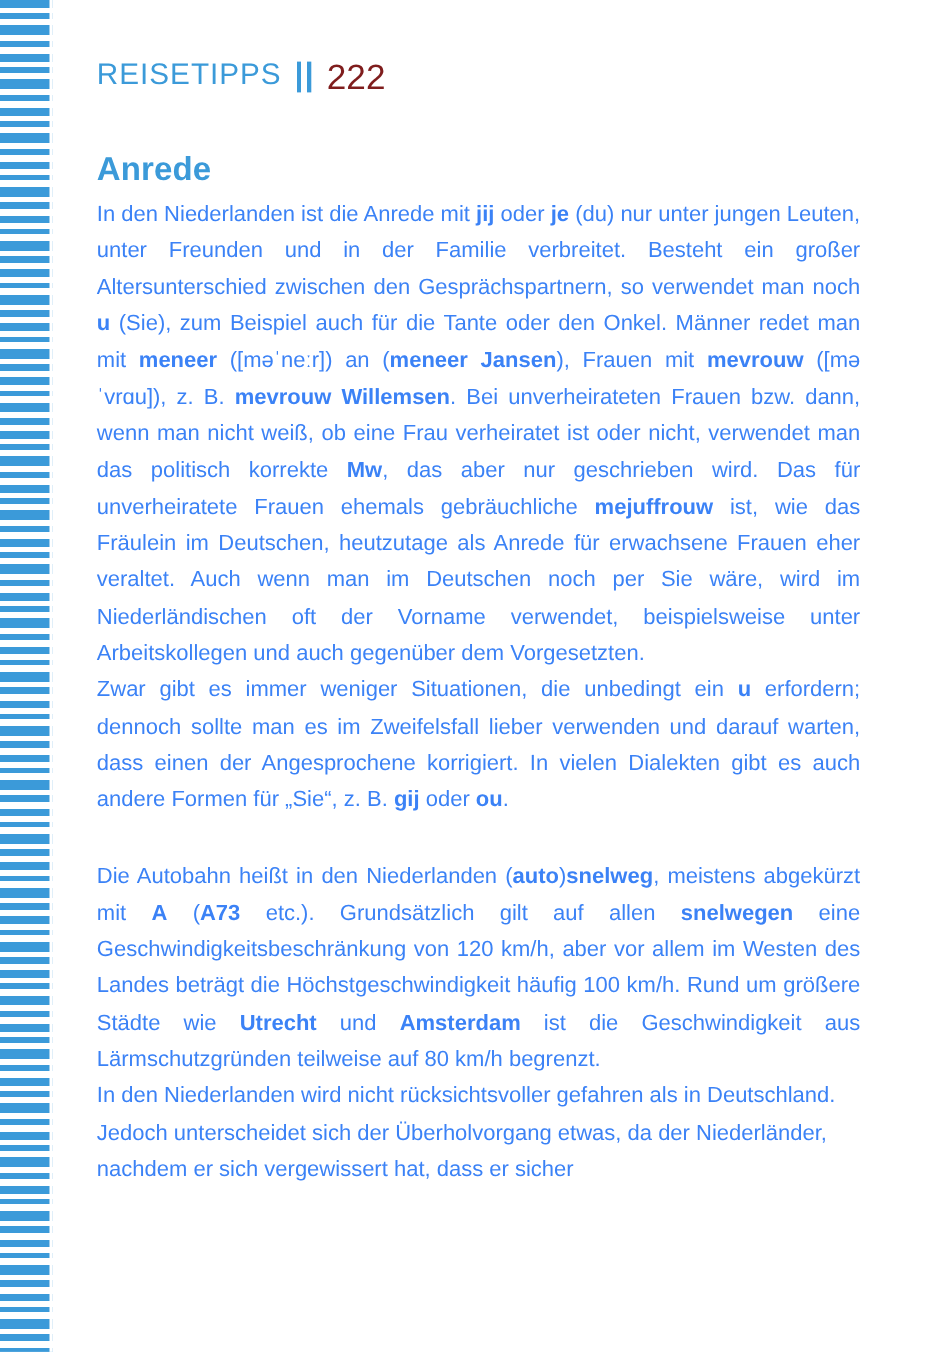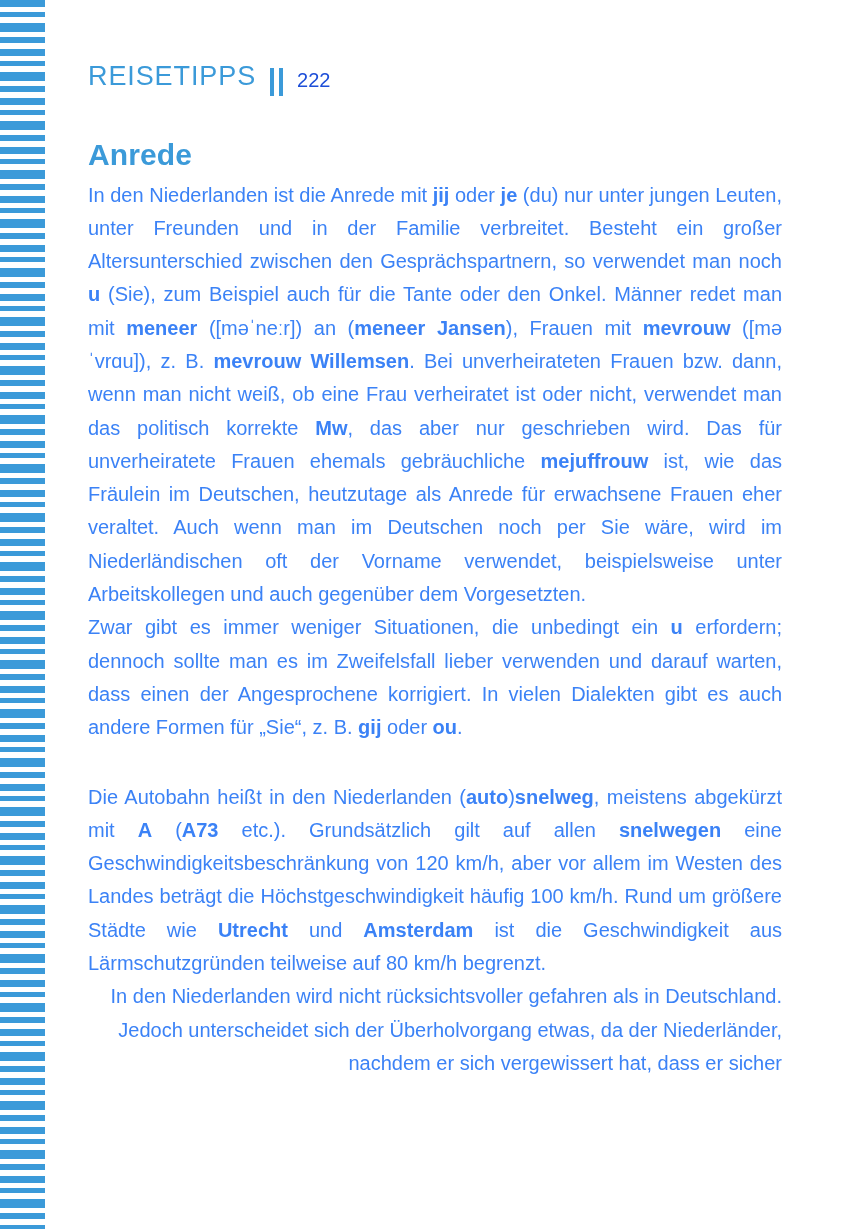--- a/index.html
+++ b/index.html
@@ -52,21 +52,21 @@
     width: 700px;
     height: 1229px;
   }
 
   
   #running-head {
     position: absolute;
     top: 52px;
     left: 0;
     display: flex;
-    align-items: flex-end;
+    align-items: flex-start;
     height: 40px;
   }
   .rh-section {
     font-size: 27px;
     letter-spacing: 0.9px;
     color: #3b9ad9;
     font-weight: 400;
   }
   .rh-rule {
     display: inline-block;
@@ -76,22 +76,22 @@
     position: relative;
     top: 4px;
     background-image: linear-gradient(
       to right,
       #3b9ad9 0px, #3b9ad9 4px,
       #ffffff 4px, #ffffff 9px,
       #3b9ad9 9px, #3b9ad9 13px
     );
   }
   .rh-page {
-    font-size: 20px;
-    color: #1d4ed8;
+    font-size: 32px;
+    color: #7f1d1d;
     font-weight: 400;
   }
 
   
   #content {
     position: absolute;
     top: 138px;
     left: 0;
     width: 694px;
   }
@@ -110,21 +110,21 @@
   p.body-para {
     margin: 0;
     font-size: 20px;
     line-height: 33.3px;
     text-align: justify;
     text-justify: inter-word;
     hyphens: manual;
     color: #3b82f6;
   }
   p.body-para.last-ragged {
-    text-align: right;
+    text-align: left;
   }
   p.body-para + p.body-para {
     margin-top: 0;
   }
   b, strong { font-weight: bold; }
 </style>
 </head>
 <body>
 
 <div id="stripe-bar">

